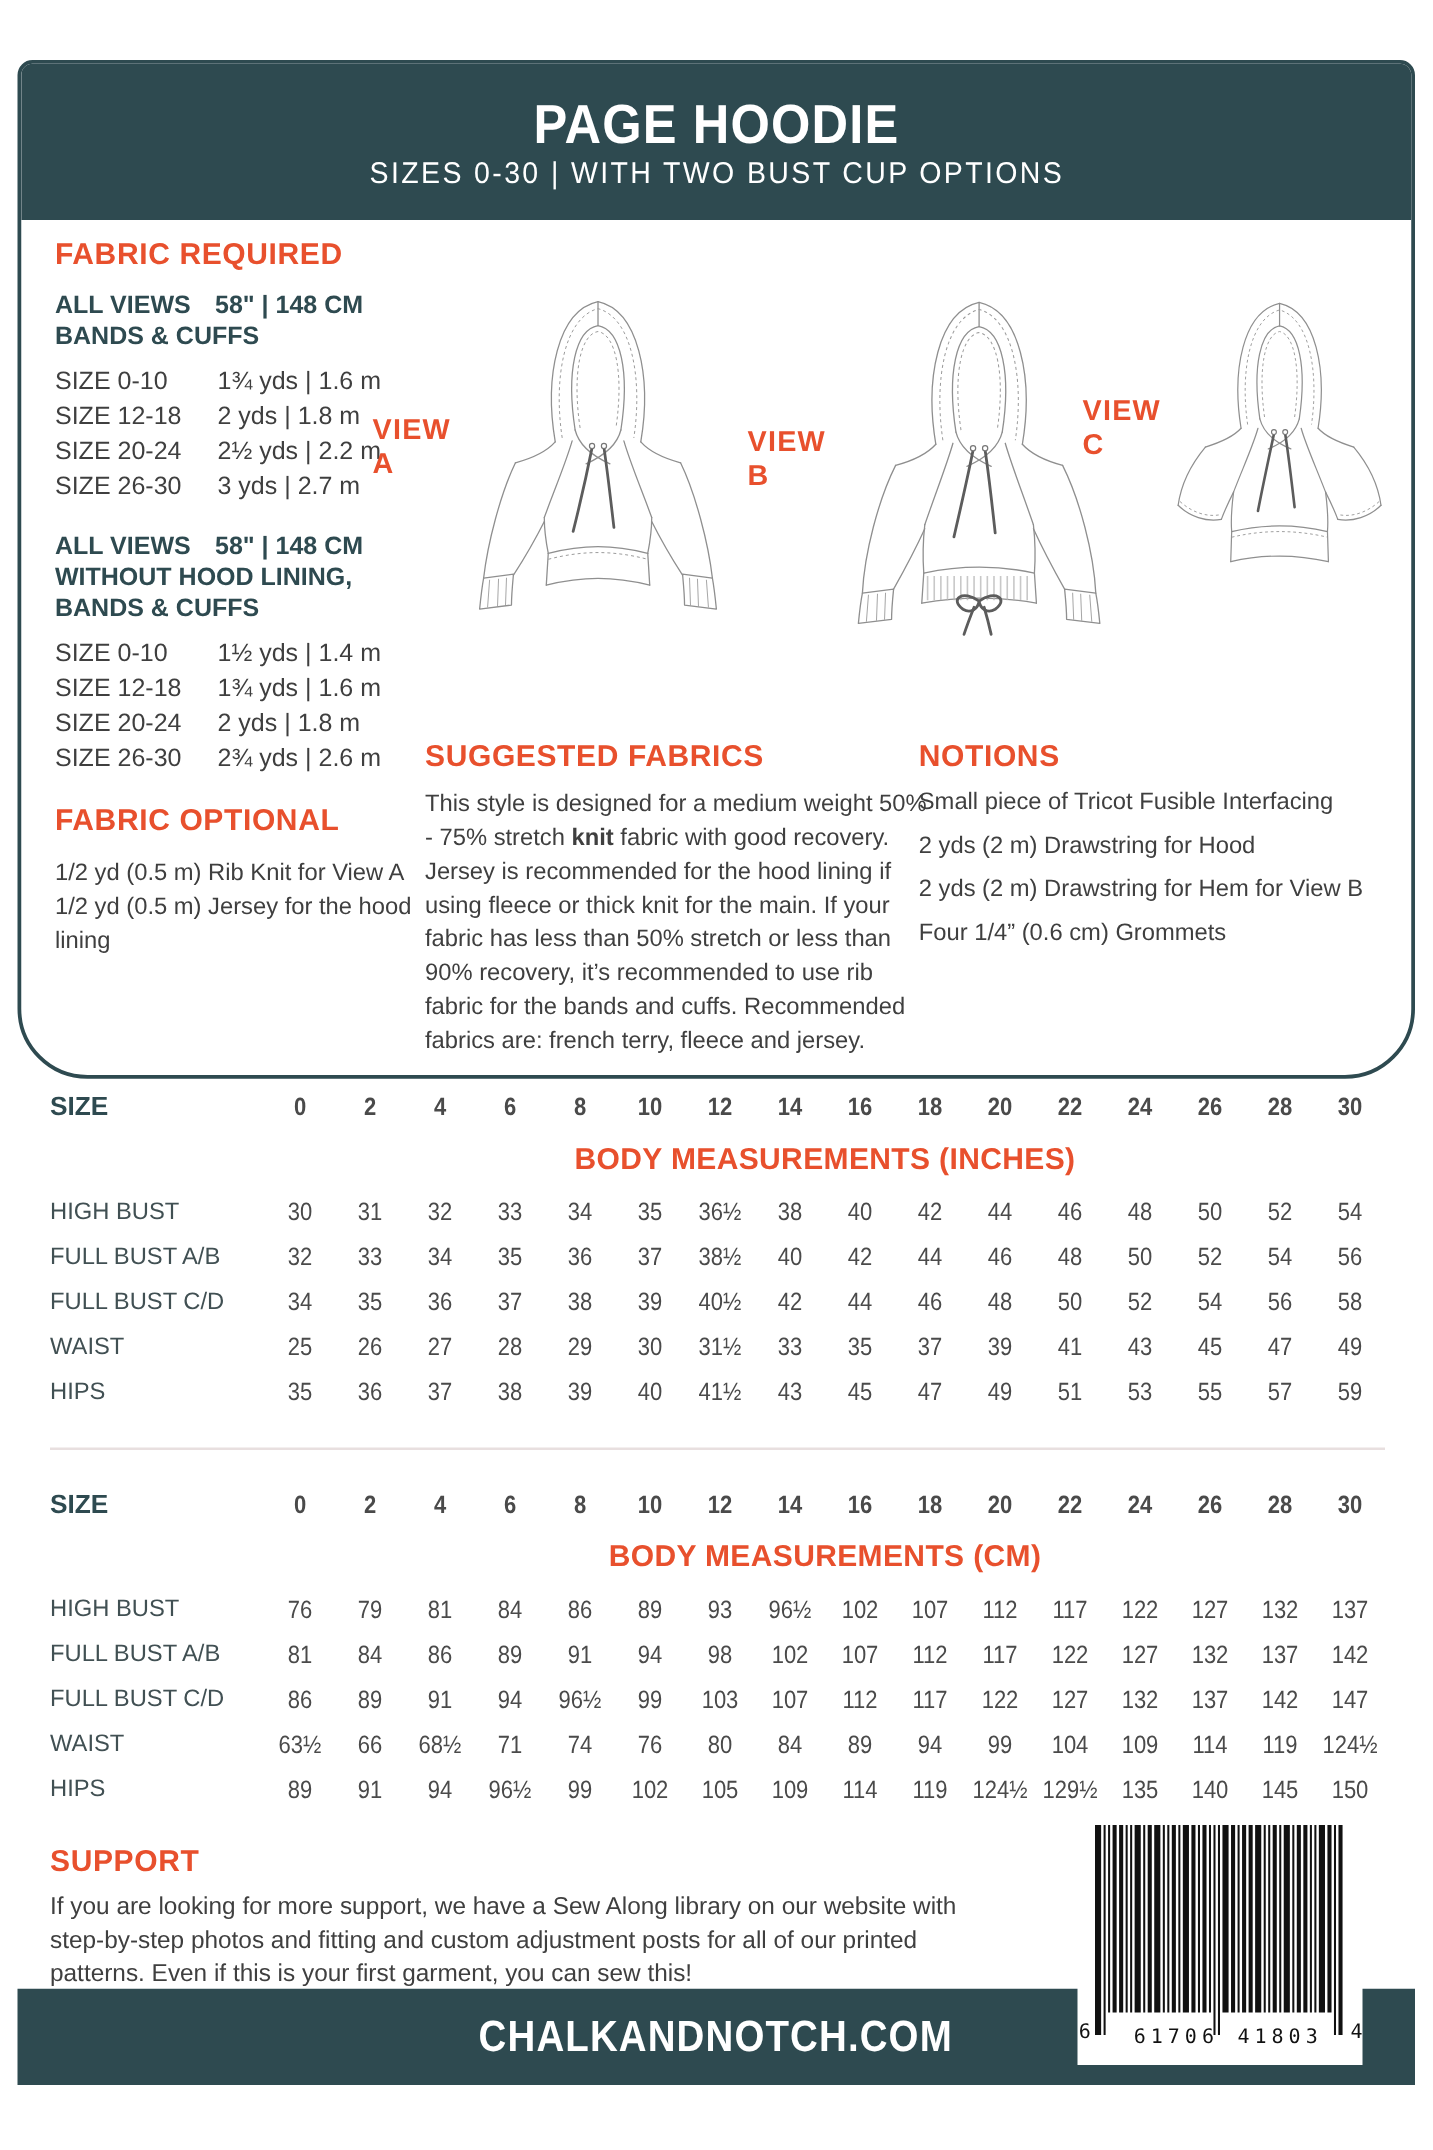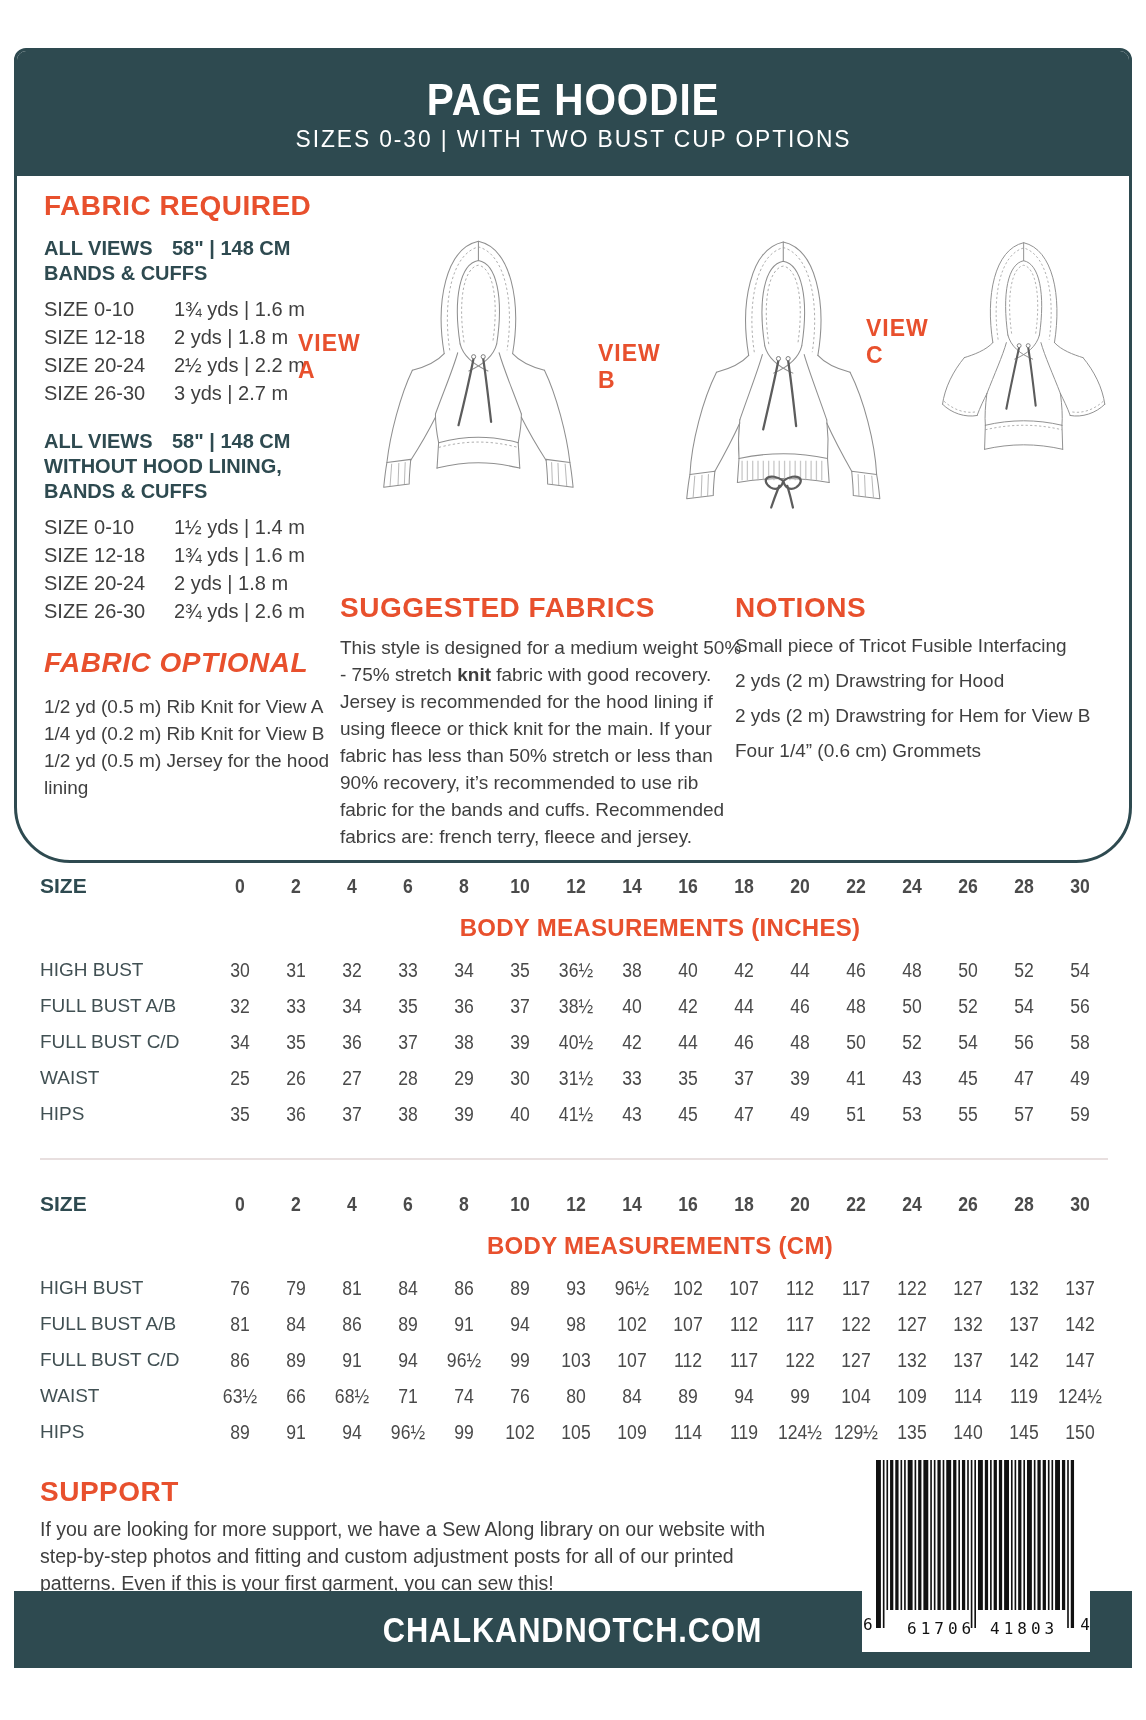--- a/index.html
+++ b/index.html
@@ -7,21 +7,21 @@
         font-family:"Liberation Sans","DejaVu Sans",sans-serif;color:#3f3f3f;}
 
   
   .card{position:absolute;left:14px;top:48px;width:1118px;height:815px;box-sizing:border-box;
         border:3px solid #2E4A50;border-radius:12px 12px 56px 56px;overflow:hidden;background:#fff;}
   .band{position:absolute;left:0;top:0;width:100%;height:125px;background:#2E4A50;
         display:flex;flex-direction:column;align-items:center;justify-content:center;}
   .band .title{color:#fff;font-size:44px;font-weight:800;letter-spacing:1px;transform:scaleX(.92);white-space:nowrap;}
   .band .subtitle{color:#fff;font-size:24px;font-weight:400;letter-spacing:2px;transform:scaleX(.95);white-space:nowrap;}
 
-  .orange-h{color:#E8502D;font-weight:800;font-size:28px;letter-spacing:.5px;}
+  .orange-h{color:#E8502D;font-weight:800;font-size:24px;letter-spacing:.5px;}
 
   
   .left-col{position:absolute;left:44px;top:190px;width:332px;}
   .left-col .orange-h{margin:0 0 14px 0;}
   .fr-block{margin-bottom:22px;}
   .fr-title{color:#2E4A50;font-weight:800;font-size:20px;line-height:25px;}
   .fr-title .w{display:inline-block;width:128px;}
   .fr-rows{margin-top:9px;}
   .fr-row{display:flex;font-size:20px;line-height:28px;color:#3f3f3f;}
   .fr-row .lab{width:130px;}
@@ -122,24 +122,23 @@
               <span class="lab">SIZE 20-24</span>
               <span>2 yds | 1.8 m</span>
             </div>
             <div class="fr-row">
               <span class="lab">SIZE 26-30</span>
               <span>2¾ yds | 2.6 m</span>
             </div>
           </div>
         </div>
       </div>
-    <div class="orange-h" style="font-style:italic;">FABRIC OPTIONAL</div>
+    <div class="orange-h" style="">FABRIC OPTIONAL</div>
     <div id="fo-lines" style="margin-top:10px;">
         <div class="fo-line">1/2 yd (0.5 m) Rib Knit for View A</div>
-        <div class="fo-line">1/4 yd (0.2 m) Rib Knit for View B</div>
         <div class="fo-line">1/2 yd (0.5 m) Jersey for the hood lining</div>
       </div>
   </div>
 
   <div class="view" style="left:298px;top:192px;width:292px;">
     <div class="vlabel">VIEW A</div>
     <svg width="280" height="335" viewBox="0 0 280 335">
       <g class="ln">
         <path d="M97,160 C86,95 99,28 140,19 C181,28 194,95 183,160"></path>
         <path d="M97,160 C88,170 72,177 57,181"></path>

